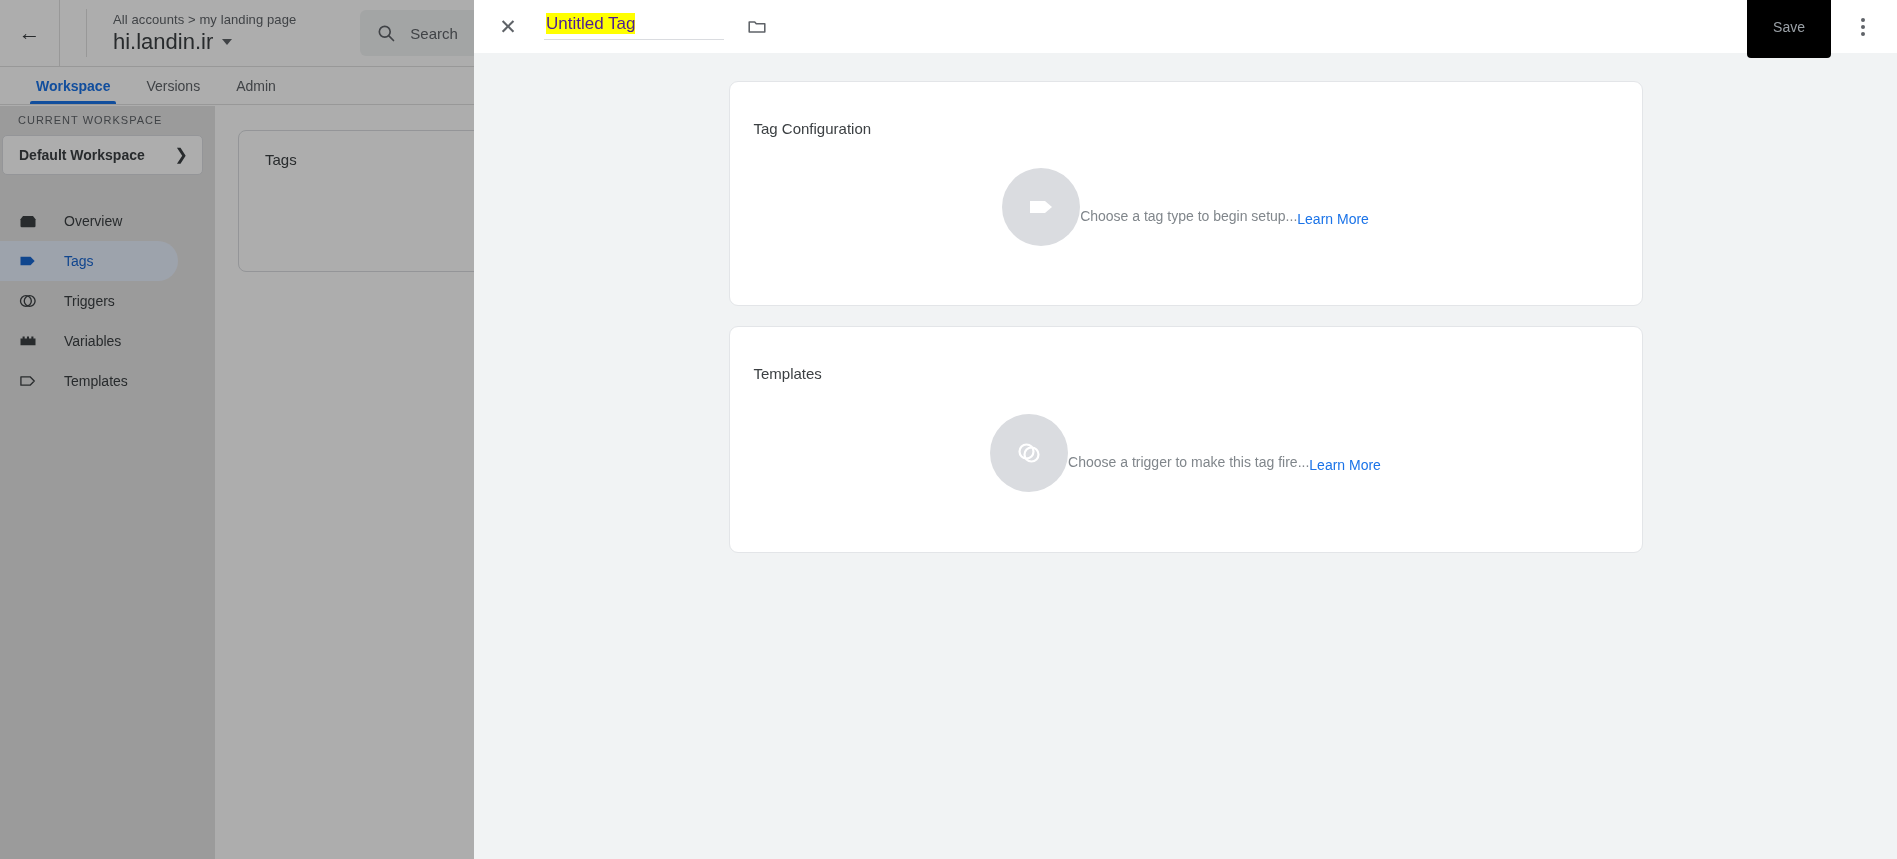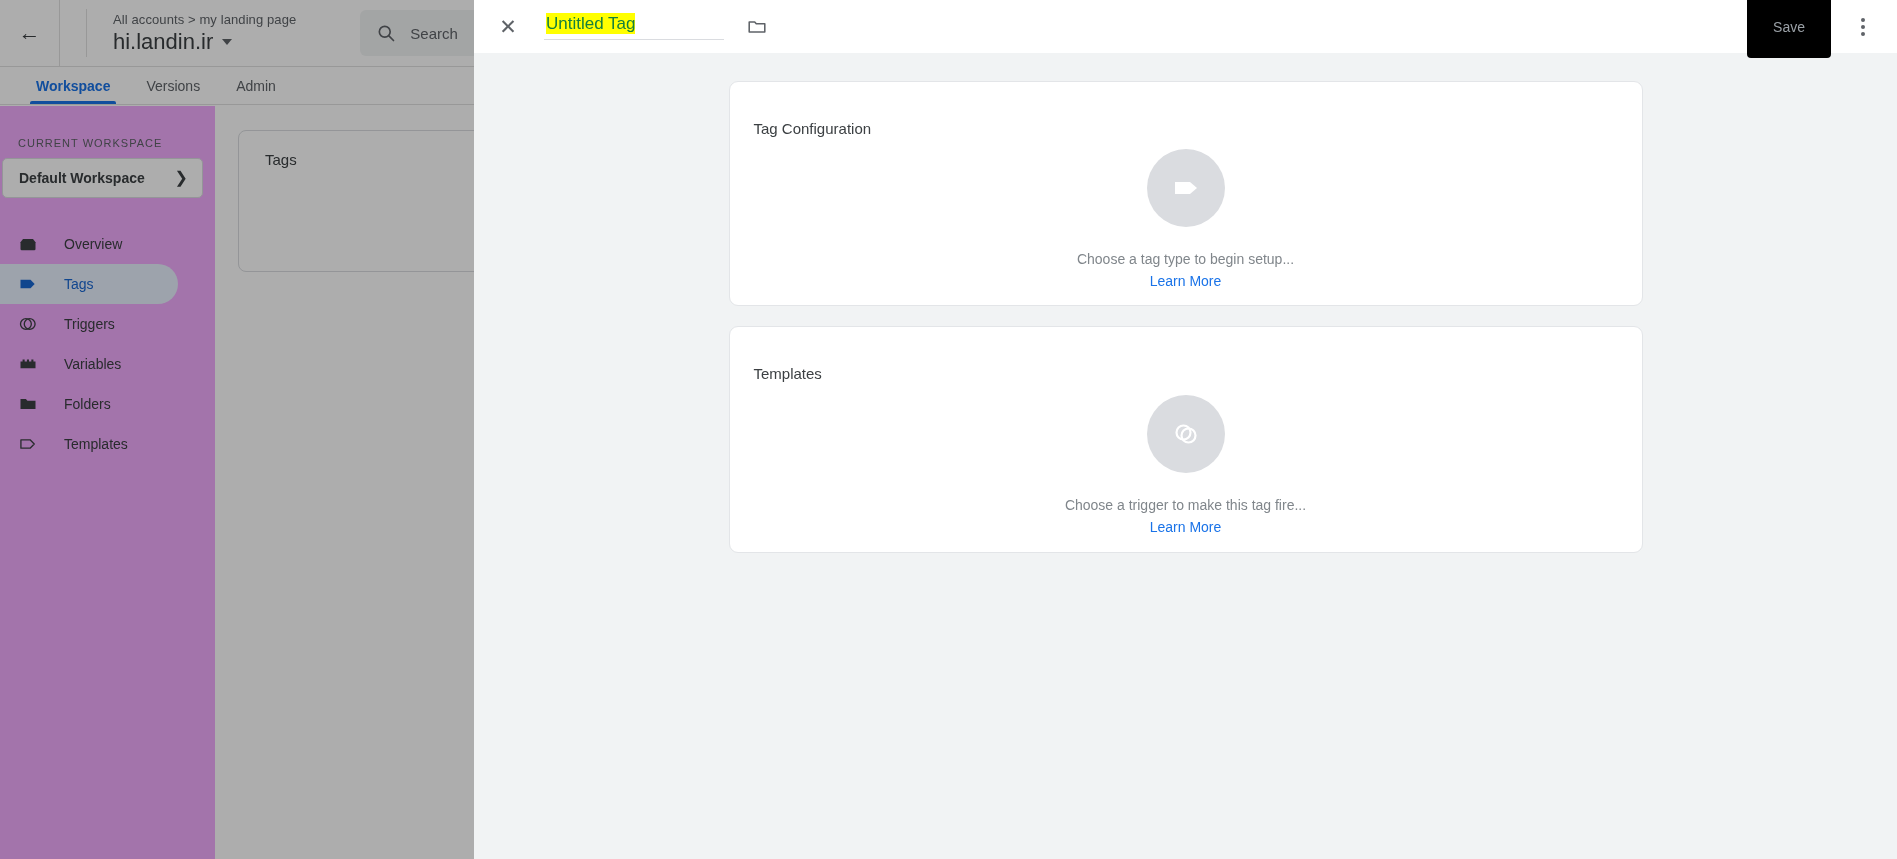--- a/index.html
+++ b/index.html
@@ -122,22 +122,22 @@
     height: 3px;
     background: #1a73e8;
     border-radius: 2px 2px 0 0;
   }
 
   
   .left-nav {
     position: absolute;
     top: 106px; left: 0;
     width: 215px; bottom: 0;
-    background: #f0abfc;
-    padding-top: 31px;
+    background: #e5e5e5;
+    padding-top: 8px;
   }
   .nav-section-label {
     font-size: 11px;
     color: #5f6368;
     letter-spacing: 1.0px;
     padding-left: 18px;
     margin-bottom: 9px;
     text-transform: uppercase;
   }
   .workspace-selector {
@@ -222,21 +222,21 @@
     display: flex;
     align-items: center;
   }
   .tag-name-field {
     border-bottom: 1px solid #dadce0;
     padding: 0 2px 5px 2px;
     min-width: 180px;
   }
   .tag-name-text {
     font-size: 17px;
-    color: #15803d;
+    color: #4c1d95;
     background: #ffff00;
     padding: 1px 0;
   }
   .folder-btn {
     margin-left: 20px;
     width: 26px; height: 26px;
     display: flex; align-items: center; justify-content: center;
   }
   .header-right {
     margin-left: auto;
@@ -276,21 +276,21 @@
     position: relative;
   }
   .card-title {
     font-size: 15px;
     color: #3c4043;
     padding: 38px 0 0 24px;
   }
   .card-body {
     height: 168px;
     display: flex;
-    flex-direction: column;
+    flex-direction: row;
     align-items: center;
     justify-content: center;
     padding-bottom: 4px;
   }
   .placeholder-circle {
     width: 78px; height: 78px;
     border-radius: 50%;
     background: #dadce0;
     display: flex;
     align-items: center;
@@ -393,28 +393,20 @@
 
       <div class="nav-item">
         <span class="nav-icon">
           <svg viewBox="0 0 24 24" width="20" height="20">
             <path d="M3 9 V17 H21 V9 H18.5 V6.5 H16 V9 H13.2 V6.5 H10.7 V9 H8 V6.5 H5.5 V9 Z" fill="#3c4043"></path>
           </svg>
         </span>
         <span class="nav-label">Variables</span>
       </div>
 
-      <div class="nav-item">
-        <span class="nav-icon">
-          <svg viewBox="0 0 24 24" width="20" height="20">
-            <path d="M3 6 H9.5 L11.3 8 H21 V18 H3 Z" fill="#3c4043"></path>
-          </svg>
-        </span>
-        <span class="nav-label">Folders</span>
-      </div>
 
       <div class="nav-item">
         <span class="nav-icon">
           <svg viewBox="0 0 24 24" width="20" height="20">
             <path d="M3.5 7 H14.5 L19.5 12 L14.5 17 H3.5 Z" fill="none" stroke="#3c4043" stroke-width="1.6" stroke-linejoin="round"></path>
           </svg>
         </span>
         <span class="nav-label">Templates</span>
       </div>
 

